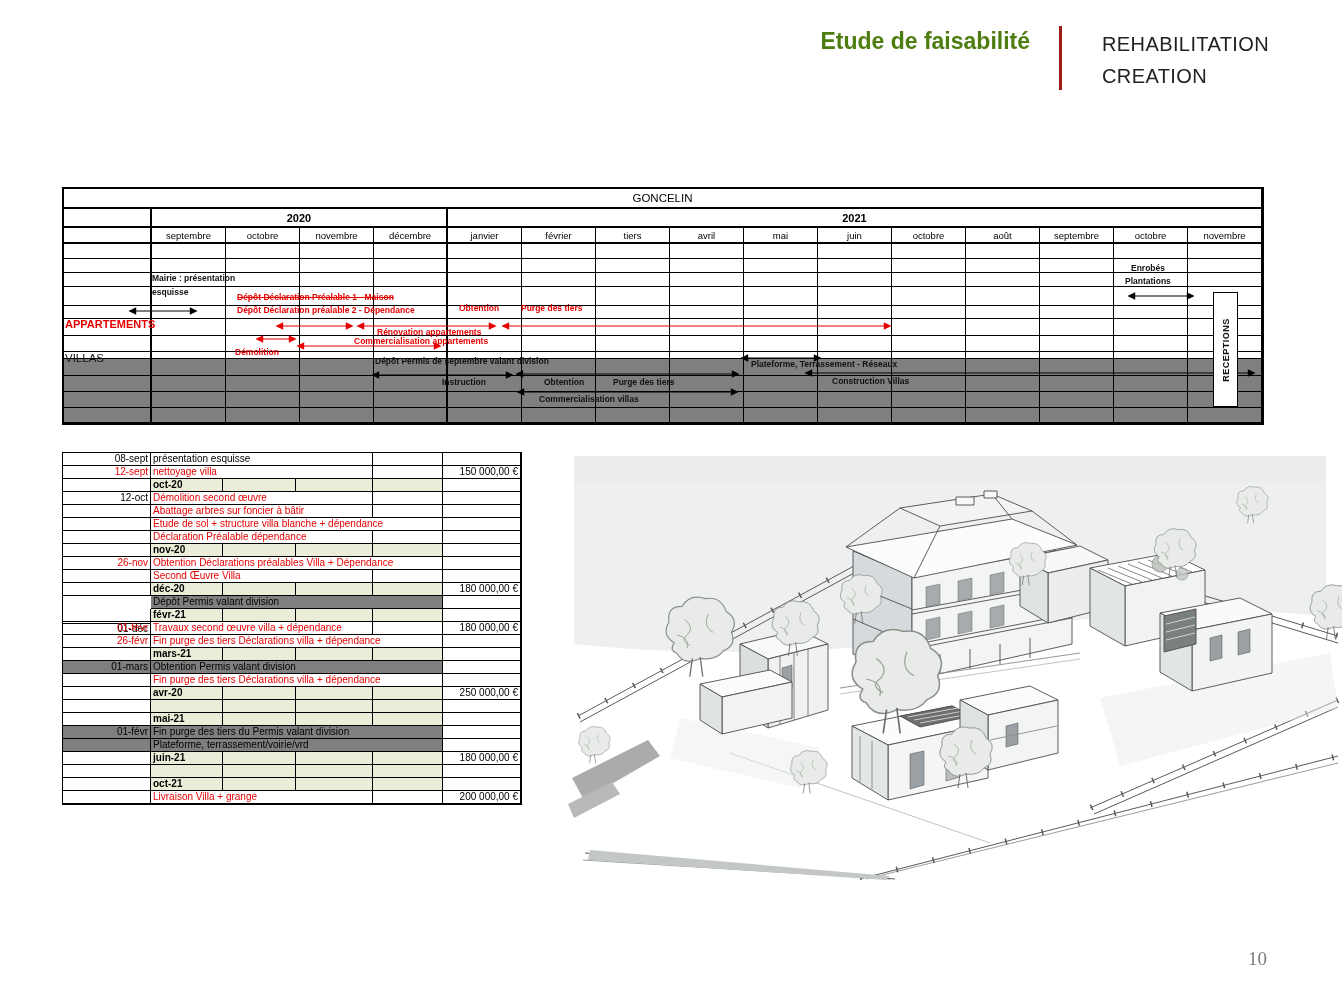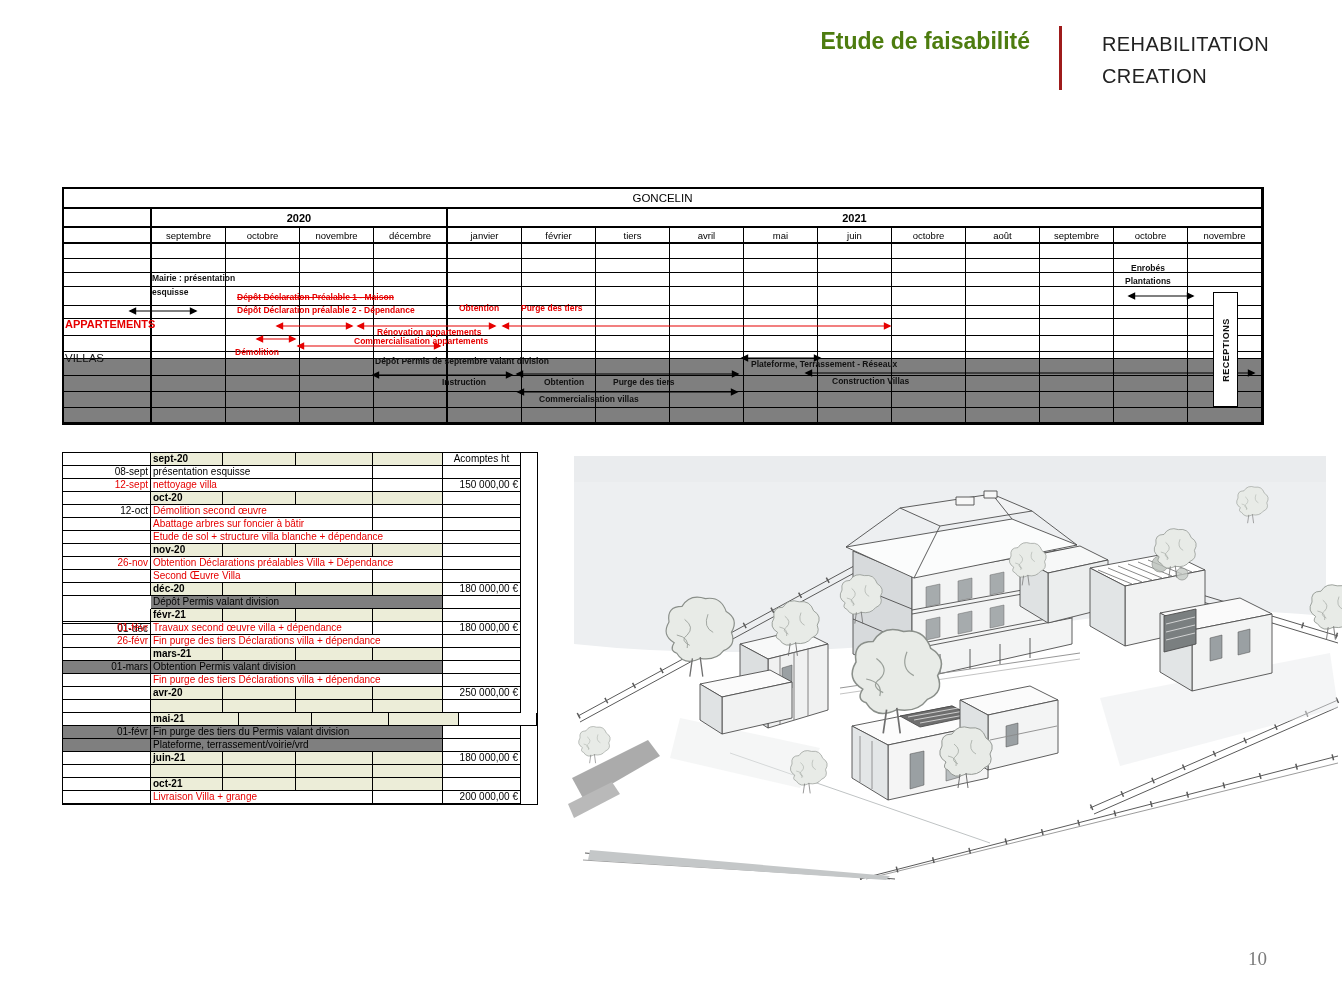--- a/index.html
+++ b/index.html
@@ -330,28 +330,20 @@
     <div class="ann" style="left:477px;top:208px">Commercialisation villas</div>
     <div class="ann" style="left:1069px;top:77px">Enrobés</div>
     <div class="ann" style="left:1063px;top:90px">Plantations</div>
     <div id="receptions">
       <span>RECEPTIONS</span>
     </div>
   </section>
 
   <section id="schedule">
       <div class="srow">
-        <div class="sc dt" style="width: 88px;"></div>
-        <div class="sc cream bld" style="width: 72px;">sept-20</div>
-        <div class="sc cream" style="width: 73px;"></div>
-        <div class="sc cream" style="width: 77px;"></div>
-        <div class="sc cream" style="width: 70px;"></div>
-        <div class="sc amt ctr" style="width: 78px;">Acomptes ht</div>
-      </div>
-      <div class="srow">
         <div class="sc dt" style="width: 88px;">08-sept</div>
         <div class="sc " style="width: 222px;">présentation esquisse</div>
         <div class="sc " style="width: 70px;"></div>
         <div class="sc amt" style="width: 78px;"></div>
       </div>
       <div class="srow">
         <div class="sc dt red" style="width: 88px;">12-sept</div>
         <div class="sc red" style="width: 222px;">nettoyage villa</div>
         <div class="sc " style="width: 70px;"></div>
         <div class="sc amt" style="width: 78px;">150 000,00 €</div>
@@ -376,20 +368,26 @@
         <div class="sc " style="width: 70px;"></div>
         <div class="sc amt" style="width: 78px;"></div>
       </div>
       <div class="srow">
         <div class="sc dt" style="width: 88px;"></div>
         <div class="sc red" style="width: 292px;">Etude de sol + structure villa blanche + dépendance</div>
         <div class="sc amt" style="width: 78px;"></div>
       </div>
       <div class="srow">
         <div class="sc dt" style="width: 88px;"></div>
+        <div class="sc red" style="width: 222px;">Déclaration Préalable dépendance</div>
+        <div class="sc " style="width: 70px;"></div>
+        <div class="sc amt" style="width: 78px;"></div>
+      </div>
+      <div class="srow">
+        <div class="sc dt" style="width: 88px;"></div>
         <div class="sc cream bld" style="width: 72px;">nov-20</div>
         <div class="sc cream" style="width: 73px;"></div>
         <div class="sc cream" style="width: 77px;"></div>
         <div class="sc cream" style="width: 70px;"></div>
         <div class="sc amt" style="width: 78px;"></div>
       </div>
       <div class="srow">
         <div class="sc dt red" style="width: 88px;">26-nov</div>
         <div class="sc red" style="width: 292px;">Obtention Déclarations préalables Villa + Dépendance</div>
         <div class="sc amt" style="width: 78px;"></div>
@@ -461,21 +459,21 @@
       <div class="srow">
         <div class="sc dt" style="width: 88px;"></div>
         <div class="sc cream bld" style="width: 72px;"></div>
         <div class="sc cream" style="width: 73px;"></div>
         <div class="sc cream" style="width: 77px;"></div>
         <div class="sc cream" style="width: 70px;"></div>
         <div class="sc amt" style="width: 78px;"></div>
       </div>
       <div class="srow">
         <div class="sc dt" style="width: 88px;"></div>
-        <div class="sc cream bld" style="width: 88px;">mai-21</div>
+        <div class="sc cream bld" style="width: 72px;">mai-21</div>
         <div class="sc cream" style="width: 73px;"></div>
         <div class="sc cream" style="width: 77px;"></div>
         <div class="sc cream" style="width: 70px;"></div>
         <div class="sc amt" style="width: 78px;"></div>
       </div>
       <div class="srow">
         <div class="sc dt grayc" style="width: 88px;">01-févr</div>
         <div class="sc grayc" style="width: 292px;">Fin purge des tiers du Permis valant division</div>
         <div class="sc amt" style="width: 78px;"></div>
       </div>

